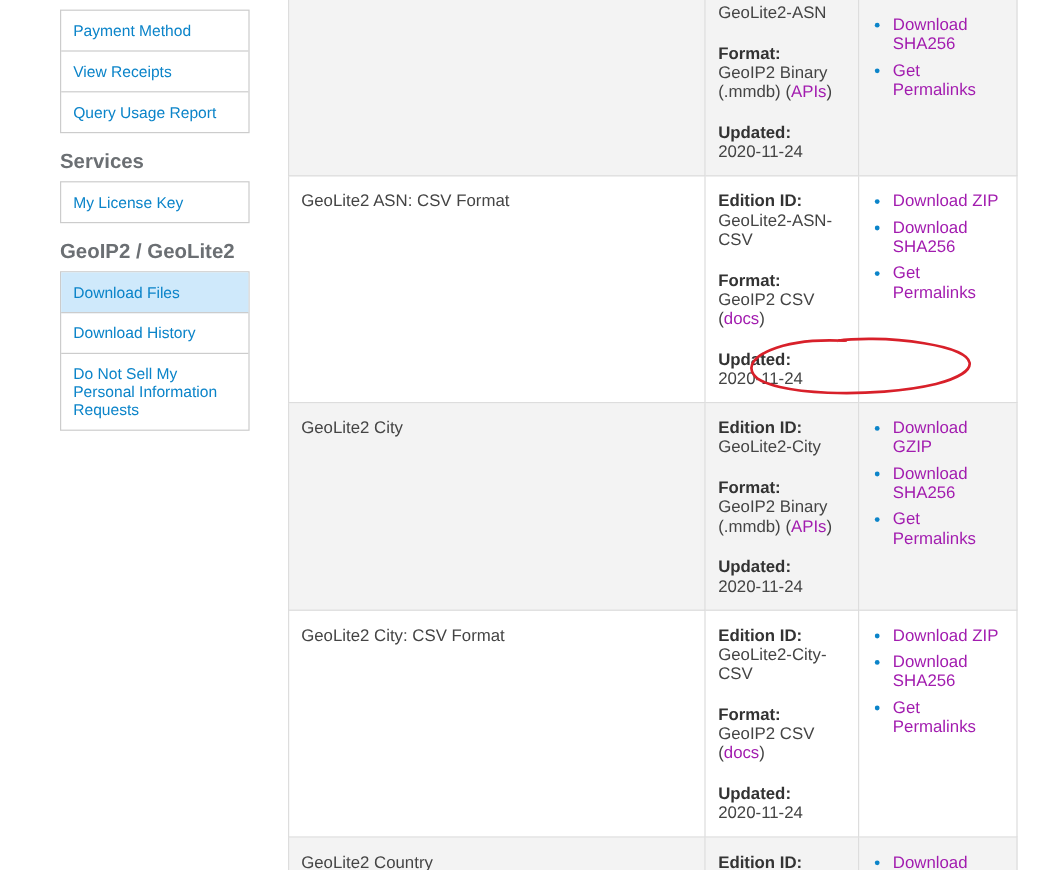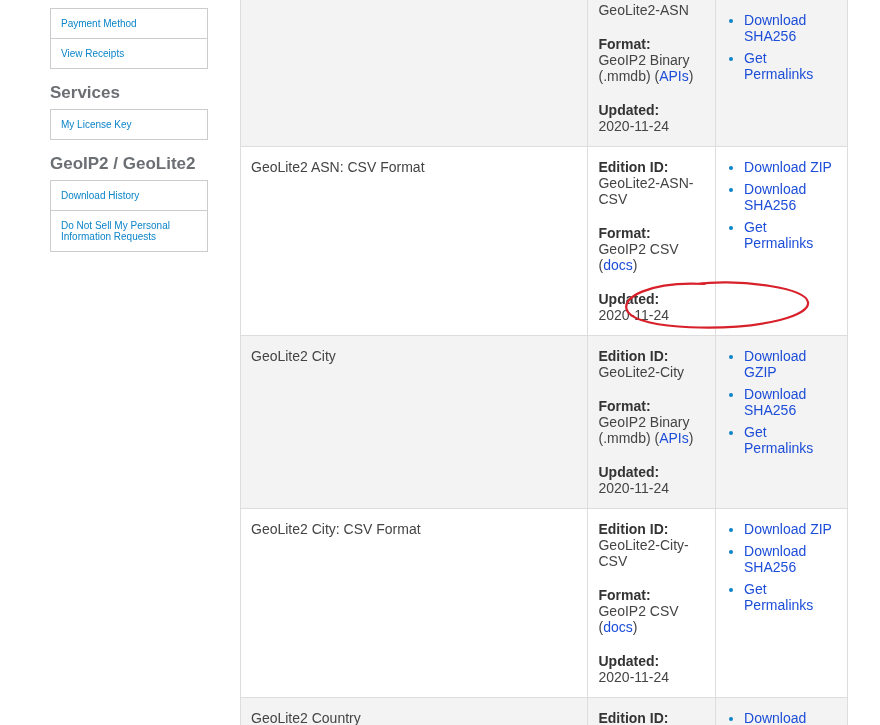--- a/index.html
+++ b/index.html
@@ -14,21 +14,21 @@
     .sidebar { width: 208px; padding: 8px 0 0 50px; flex-shrink: 0; }
     .sidebar-box {
       border: 1px solid #ccc;
       display: flex; flex-direction: column;
     }
     .sidebar-item {
       padding: 9px 10px;
       border-bottom: 1px solid #ccc;
       color: #0b84c9;
       cursor: pointer;
-      font-size: 10px;
+      font-size: 13px;
     }
     .sidebar-item:last-child { border-bottom: none; }
     .sidebar-item.active { background: #cfe9fb; }
     .sidebar-label {
       font-size: 17px;
       font-weight: 600;
       color: #6b6f73;
       margin: 14px 0 6px 0;
     }
     .main { flex: 1; padding: 0 32px 0 32px; }
@@ -43,45 +43,47 @@
       vertical-align: top;
       font-size: 14px;
     }
     tbody tr.zebra td { background: #f3f3f3; }
     tbody tr td.col-desc { width: 316px; color: #444; }
     tbody tr td.col-meta { width: 116px; }
     tbody tr td.col-links { width: 120px; }
     .meta-label { font-weight: 700; margin-top: 18px; }
     .meta-label:first-child { margin-top: 0; }
     .meta-value { color: #444; }
-    .link { color: #1d4ed8; cursor: pointer; }
+    .link { color: #a21caf; cursor: pointer; }
     ul.link-list { list-style: disc; padding-left: 18px; color: #0b84c9; }
     ul.link-list li { margin-bottom: 6px; }
     .annot {
       position: absolute;
       pointer-events: none;
     }
   </style>
 </head>
 <body>
 
 <div class="layout">
   <aside class="sidebar">
     <div class="sidebar-box">
       <div class="sidebar-item">Payment Method</div>
       <div class="sidebar-item">View Receipts</div>
+      <div class="sidebar-item">Query Usage Report</div>
     </div>
 
     <div class="sidebar-label">Services</div>
     <div class="sidebar-box">
       <div class="sidebar-item">My License Key</div>
     </div>
 
     <div class="sidebar-label">GeoIP2 / GeoLite2</div>
     <div class="sidebar-box">
+      <div class="sidebar-item active">Download Files</div>
       <div class="sidebar-item">Download History</div>
       <div class="sidebar-item">Do Not Sell My Personal Information Requests</div>
     </div>
   </aside>
 
   <main class="main">
     <table>
       <tbody id="table-body">
           <tr class="zebra">
             <td class="col-desc" style="border-top: none;"></td>

